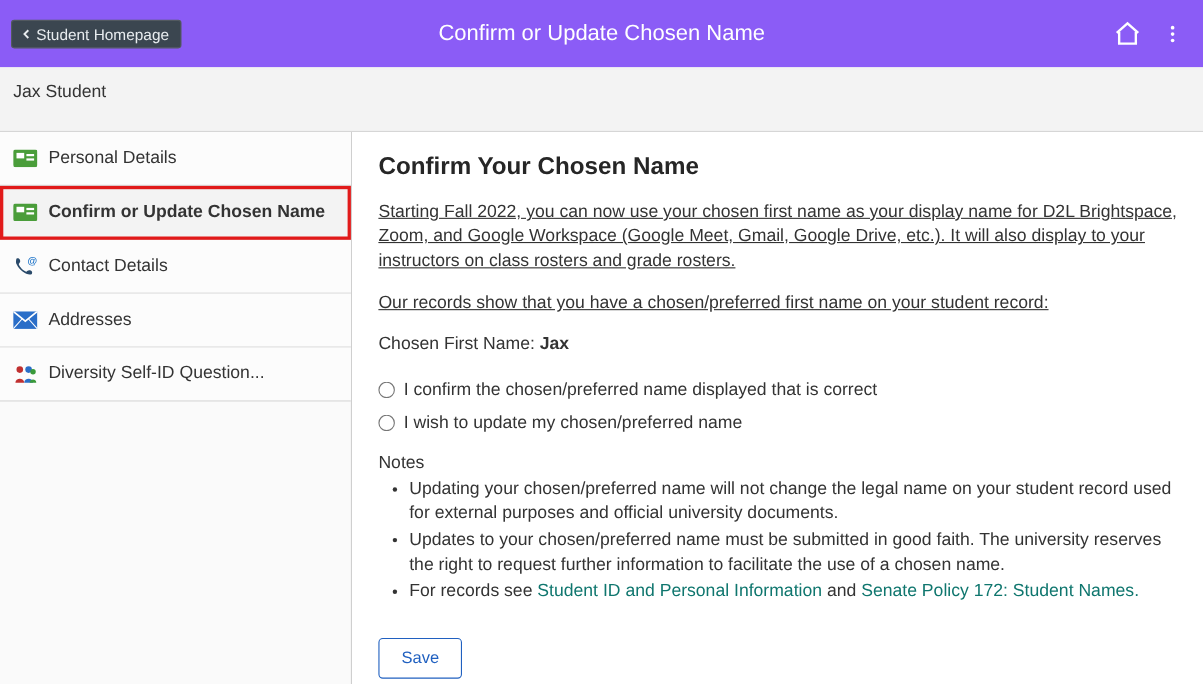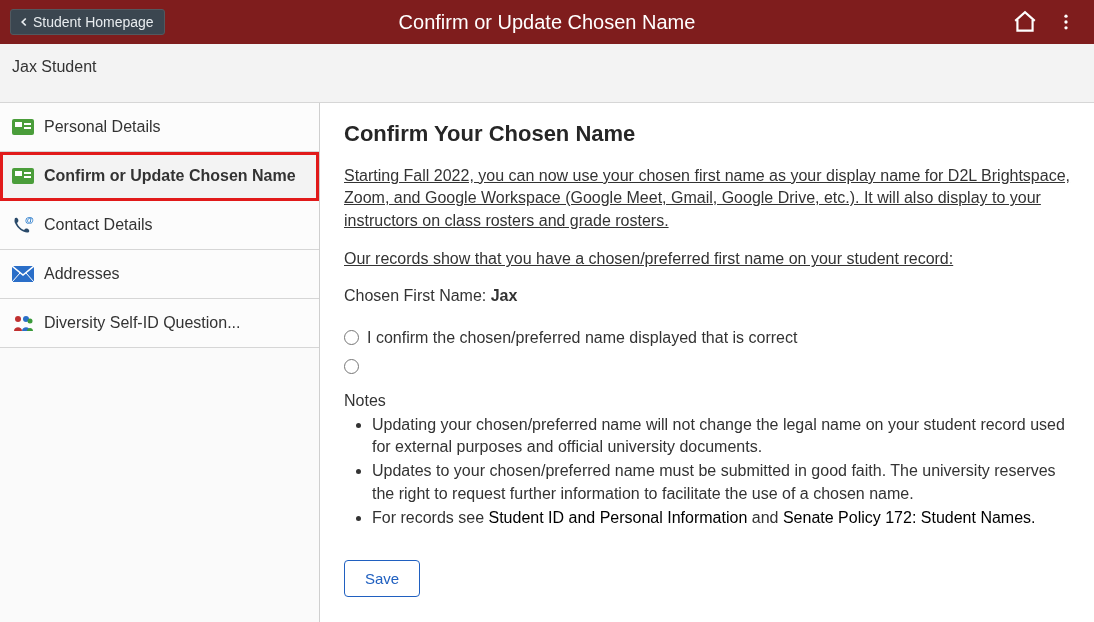--- a/index.html
+++ b/index.html
@@ -1,20 +1,20 @@
 <!DOCTYPE html>
 <html><head>
 <meta charset="utf-8">
 <style>
   * { box-sizing: border-box; margin: 0; padding: 0; }
   body { font-family: Arial, Helvetica, sans-serif; font-size: 15px; color: #333; background: #fff; width: 1094px; }
   .header {
-    background: #7f1d1d;
+    background: #8b5cf6;
     color: #fff;
-    height: 44px;
+    height: 61px;
     display: flex;
     align-items: center;
     padding: 0 10px;
     position: relative;
   }
   .back-btn {
     background: #3b4650;
     border: 1px solid #52595f;
     border-radius: 3px;
     color: #e8ecef;
@@ -88,21 +88,21 @@
     color: #262626;
   }
   .main p { font-size: 16px; line-height: 1.4; margin-bottom: 16px; color: #333; text-decoration: underline; }
   .chosen-line { font-size: 16px; margin-bottom: 24px; }
   .chosen-line .val { font-weight: bold; }
   .radio-row { display:flex; align-items:center; gap:8px; margin-bottom:12px; font-size:16px; }
   .radio-row input[type=radio] { width:15px; height:15px; cursor:pointer; }
   .notes-h { font-size:16px; margin-top:18px; margin-bottom:4px; }
   .notes-list { padding-left: 28px; font-size:16px; line-height:1.4; }
   .notes-list li { margin-bottom:2px; }
-  .notes-list a { color: #000000; text-decoration: none; margin-top: 18px; }
+  .notes-list a { color: #0f766e; text-decoration: none; margin-top: 18px; }
   .save-btn {
     margin-top: 28px;
     border: 1px solid #2060c0;
     color: #2060c0;
     background: #fff;
     padding: 9px 20px;
     border-radius: 4px;
     font-size: 15px;
     cursor: pointer;
   }
@@ -207,20 +207,21 @@
     <div class="chosen-line">
       <span>Chosen First Name: </span><span class="val">Jax</span>
     </div>
 
     <label class="radio-row">
       <input type="radio" name="choice" style="">
       <span>I confirm the chosen/preferred name displayed that is correct</span>
     </label>
     <label class="radio-row">
       <input type="radio" name="choice" style="">
+      <span>I wish to update my chosen/preferred name</span>
     </label>
 
     <div class="notes-h">Notes</div>
     <ul class="notes-list">
       <li>Updating your chosen/preferred name will not change the legal name on your student record used for external purposes and official university documents.</li>
       <li>Updates to your chosen/preferred name must be submitted in good faith. The university reserves the right to request further information to facilitate the use of a chosen name.</li>
       <li>
         <span>For records see </span><a href="#">Student ID and Personal Information</a><span> and </span><a href="#">Senate Policy 172: Student Names.</a>
       </li>
     </ul>

